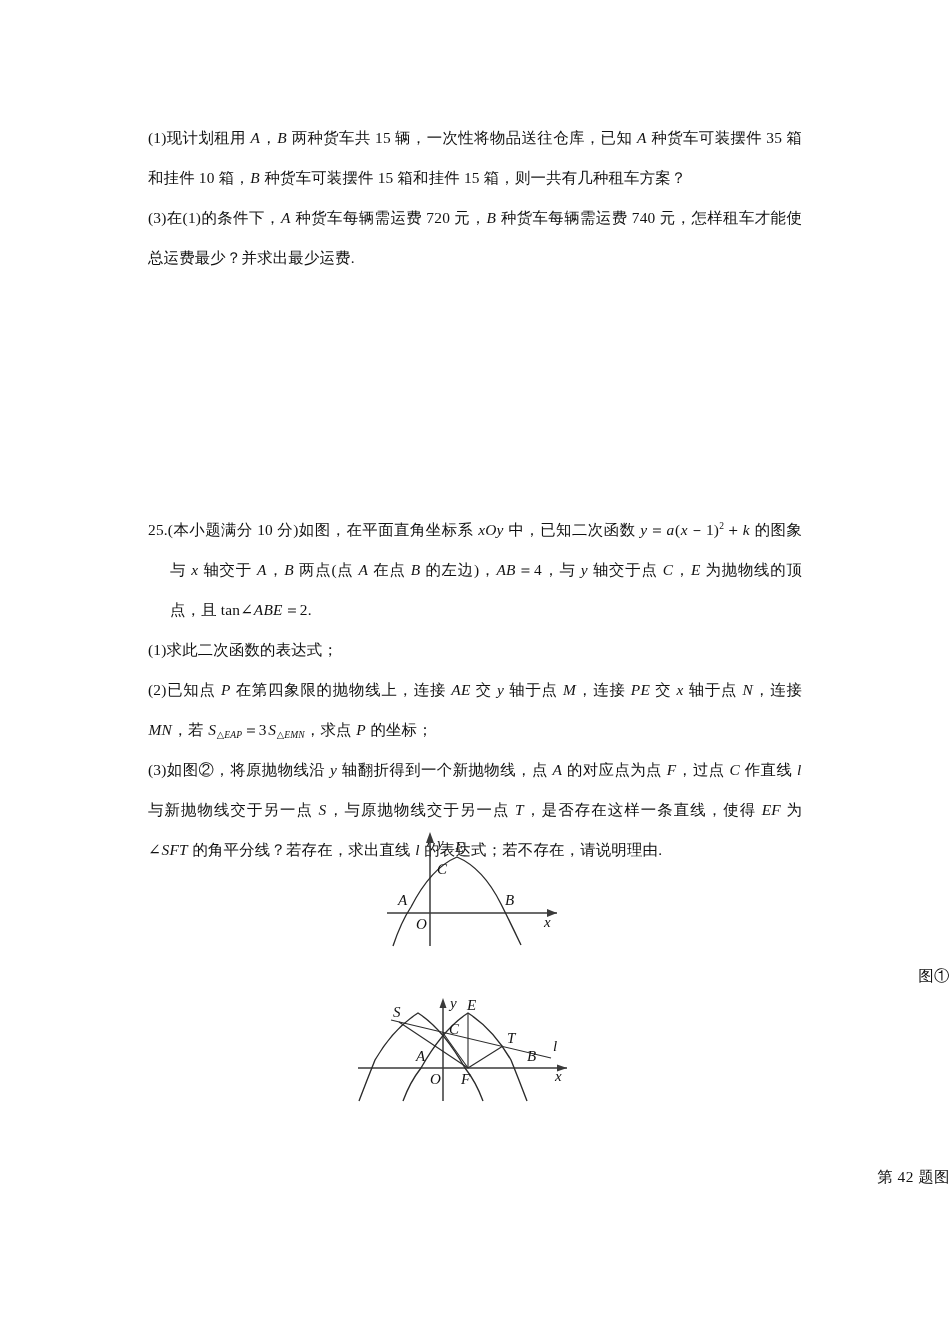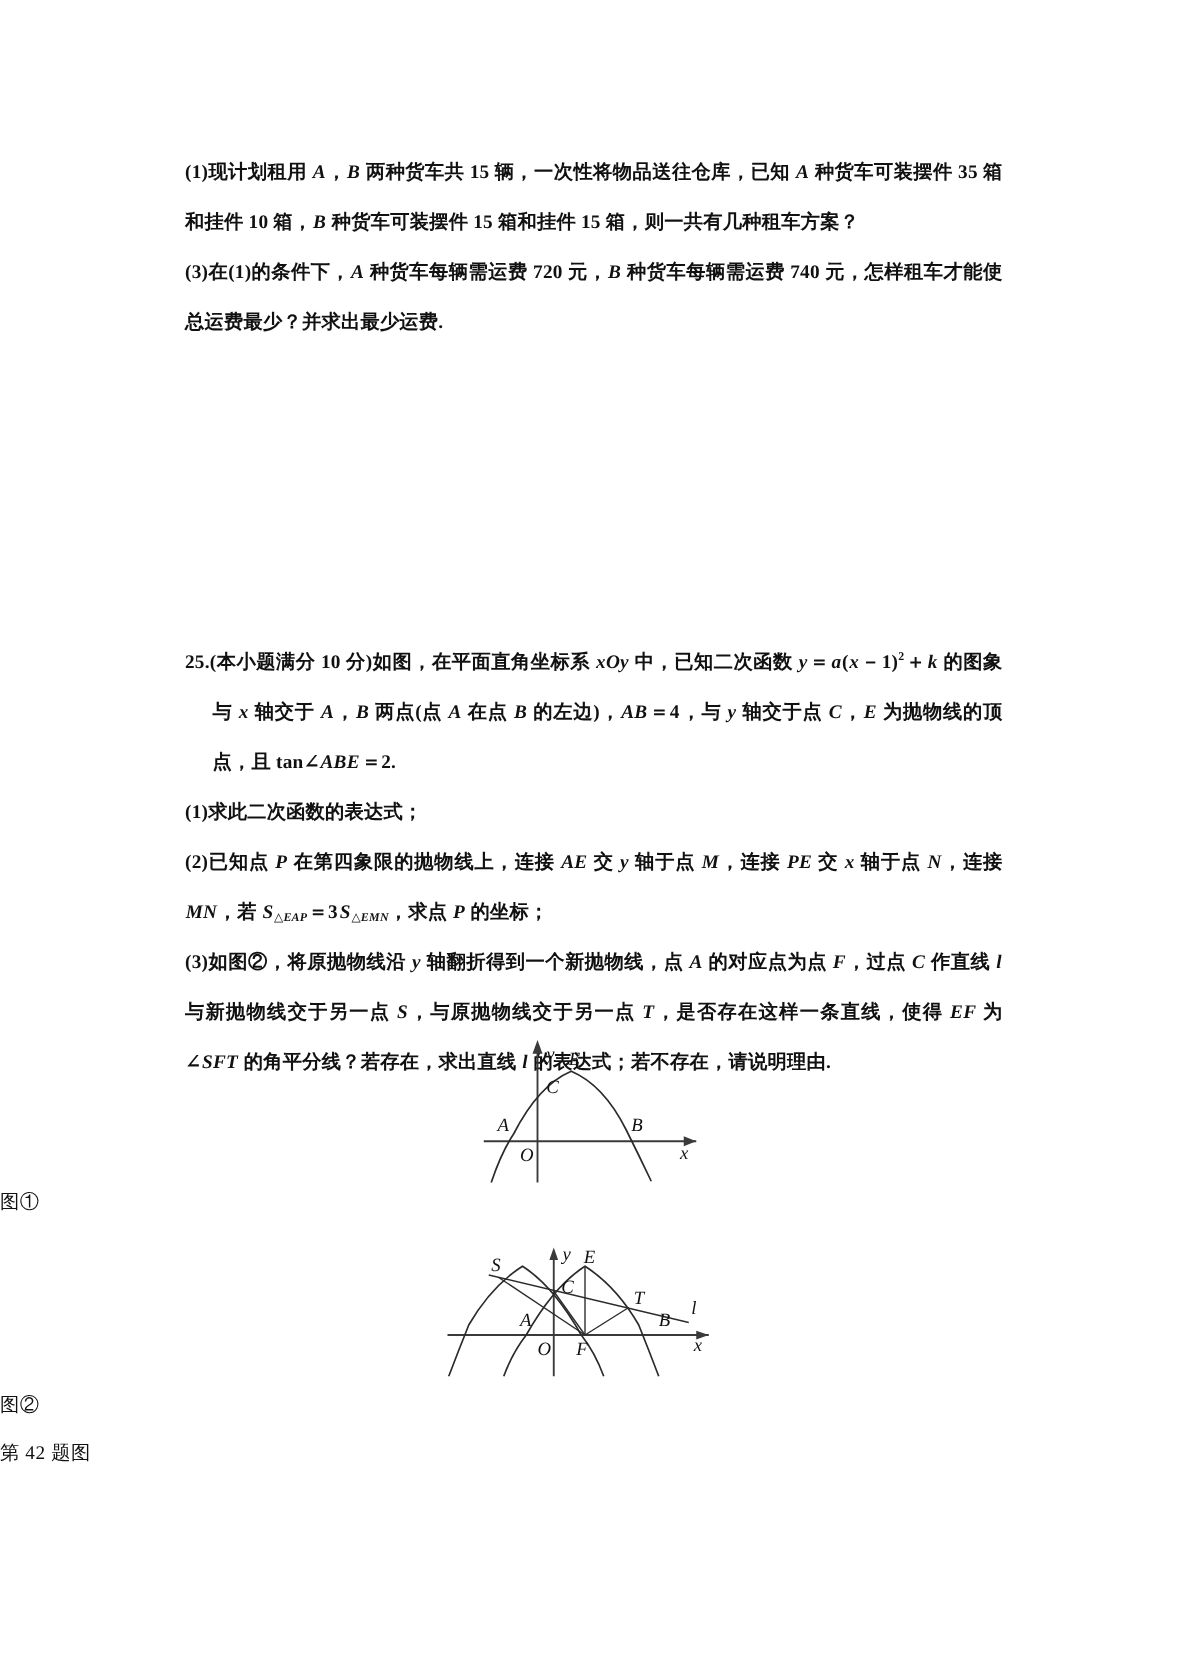--- a/index.html
+++ b/index.html
@@ -31,21 +31,20 @@
     width: 654px;
   }
 
   .para {
     font-size: 15.4px;
     line-height: 40px;
     text-align: justify;
     text-justify: inter-ideograph;
     margin: 0;
     letter-spacing: 0.2px;
-    font-weight: bold;
   }
   .para.hang {
     text-indent: 0;
     padding-left: 0;
   }
   .para.indent25 {
     padding-left: 22px;
     text-indent: -22px;
   }
 
@@ -75,22 +74,22 @@
 
   
   .figwrap {
     position: absolute;
     left: 0;
     width: 950px;
     text-align: center;
   }
   .figcaption {
     font-size: 15.4px;
-    text-align: left;
-    margin-top: 0;
+    text-align: right;
+    margin-top: 15px;
     letter-spacing: 0.5px;
   }
   .figcaption.bottom {
     font-size: 15.4px;
   }
 
   svg { display: block; margin: 0 auto; overflow: visible; }
   .axis { stroke: #3a3a3a; stroke-width: 1.5; fill: none; }
   .curve { stroke: #2b2b2b; stroke-width: 1.35; fill: none; }
   .seg { stroke: #2b2b2b; stroke-width: 1.1; fill: none; }
@@ -172,20 +171,19 @@
       <text class="lbl" x="75" y="88">O</text>
       <text class="lbl" x="38" y="21">S</text>
       <text class="lbl" x="112" y="14">E</text>
       <text class="lbl" x="94" y="38">C</text>
       <text class="lbl" x="152" y="47">T</text>
       <text class="lbl" x="61" y="65">A</text>
       <text class="lbl" x="172" y="65">B</text>
       <text class="lbl" x="106" y="88">F</text>
       <text class="lbl" x="198" y="55">l</text>
     </svg>
-    <div class="figcaption">图②</div>
   </div>
 
   <div class="figwrap" style="top:1152px;">
     <div class="figcaption bottom">第 42 题图</div>
   </div>
 
 </div>
 
 </body></html>

